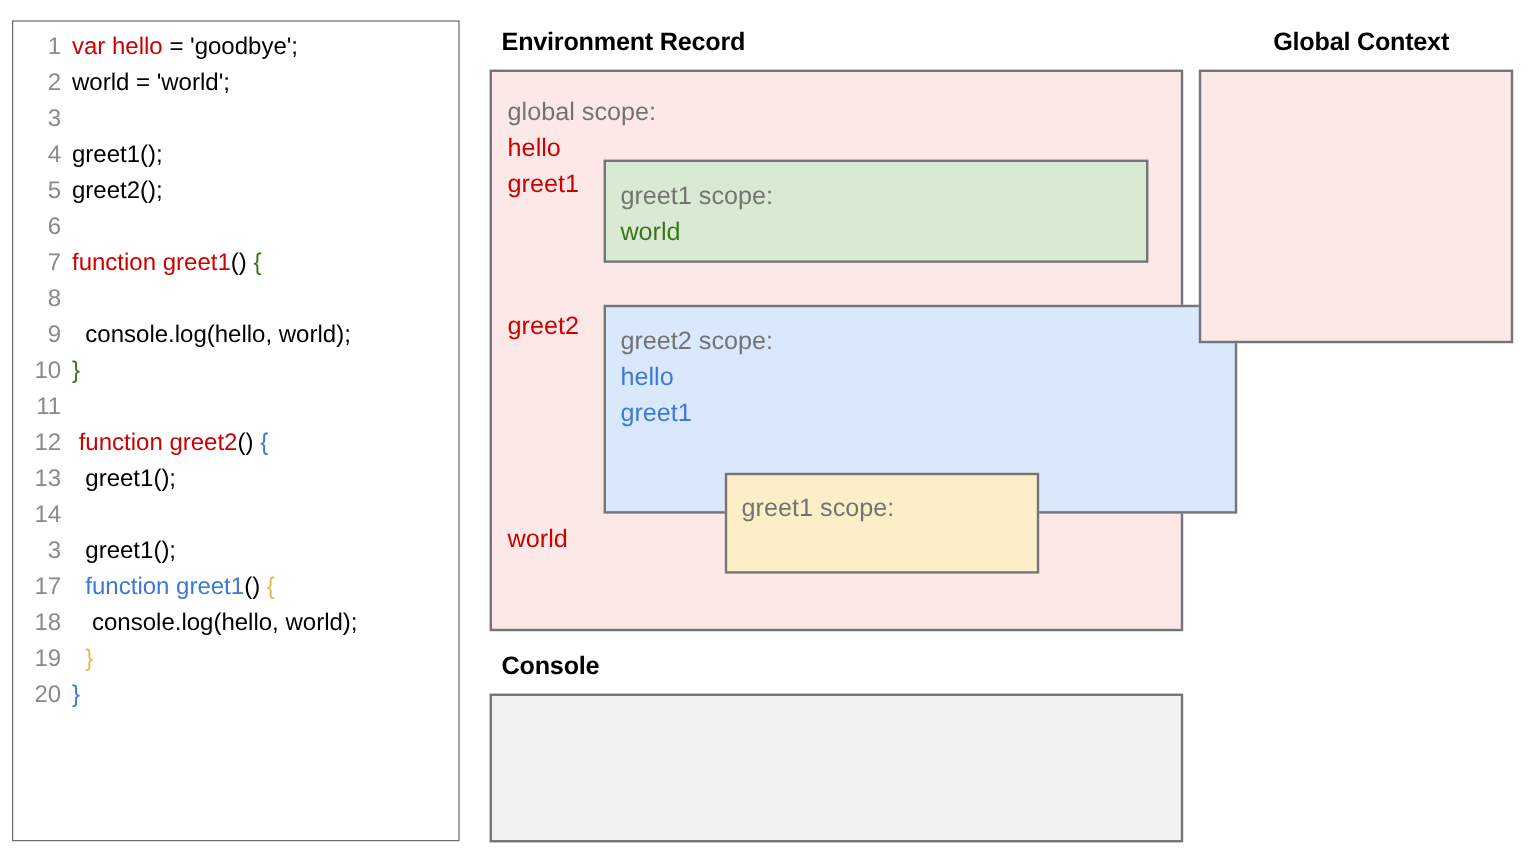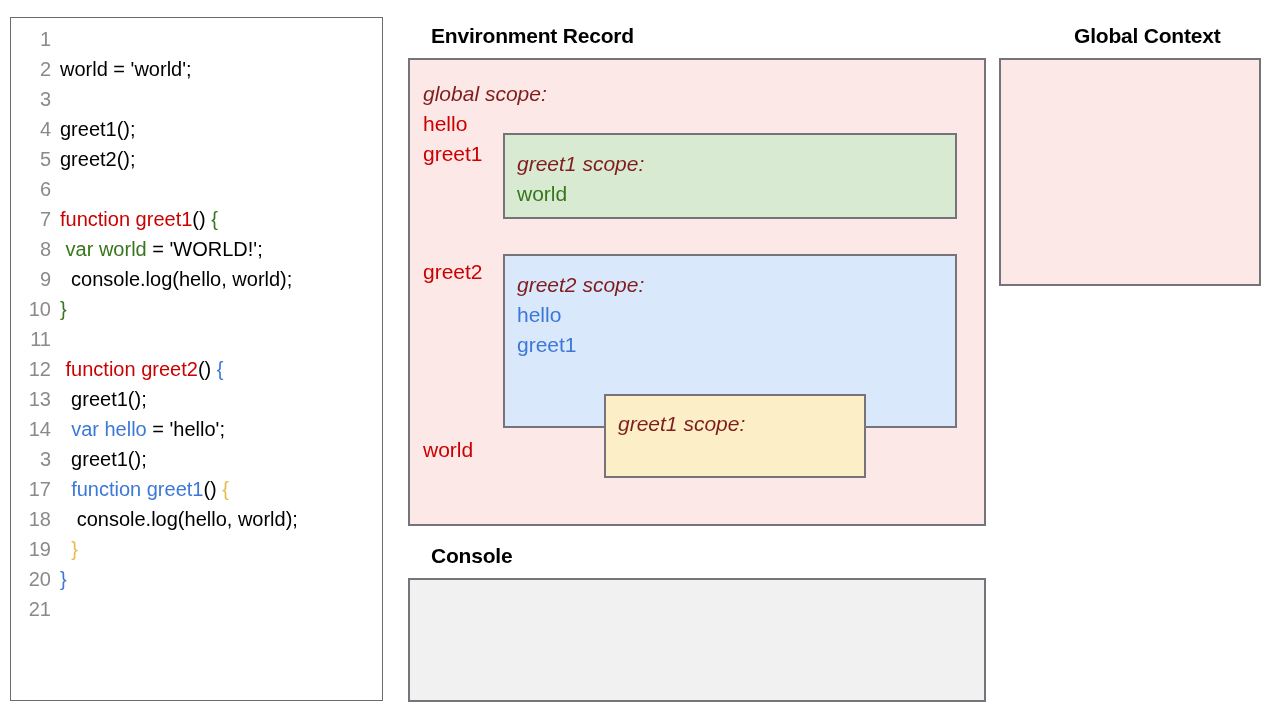--- a/index.html
+++ b/index.html
@@ -54,21 +54,20 @@
   .tok-gold  { color: #e8bb4e; }
   .tok-black { color: #000000; }
 
   
   .panel-heading {
     position: absolute;
     font-size: 21px;
     font-weight: bold;
     color: #000000;
     letter-spacing: -0.2px;
-    margin-left: 13px;
   }
   #heading-environment-record { left: 418px; top: 24px; }
   #heading-global-context     { left: 1061px; top: 24px; }
   #heading-console            { left: 418px; top: 544px; text-align: right; }
 
   
   #environment-record-box {
     position: absolute;
     left: 408px;
     top: 58px;
@@ -76,21 +75,21 @@
     height: 468px;
     background: #fce8e6;
     border: 2px solid #76747a;
     box-sizing: border-box;
   }
   .scope-label {
     font-size: 21px;
     line-height: 30px;
     white-space: pre;
   }
-  .scope-title { color: #7f1d1d; font-style: italic; }
+  .scope-title { color: #737373; }
   .var-red   { color: #cc0000; }
   .var-green { color: #38761d; }
   .var-blue  { color: #3c78d8; }
 
   #global-scope-title { position: absolute; left: 13px; top: 19px; }
   #global-var-hello   { position: absolute; left: 13px; top: 49px; }
   #global-var-greet1  { position: absolute; left: 13px; top: 79px; }
   #global-var-greet2  { position: absolute; left: 13px; top: 197px; }
   #global-var-world   { position: absolute; left: 13px; top: 375px; }
 
@@ -106,21 +105,21 @@
     box-sizing: border-box;
   }
   #greet1-scope-title { position: absolute; left: 12px; top: 14px; }
   #greet1-var-world   { position: absolute; left: 12px; top: 44px; }
 
   
   #greet2-scope-box {
     position: absolute;
     left: 93px;
     top: 194px;
-    width: 454px;
+    width: 528px;
     height: 174px;
     background: #d9e8fb;
     border: 2px solid #76747a;
     box-sizing: border-box;
   }
   #greet2-scope-title { position: absolute; left: 12px; top: 14px; }
   #greet2-var-hello   { position: absolute; left: 12px; top: 44px; }
   #greet2-var-greet1  { position: absolute; left: 12px; top: 74px; }
 
   
@@ -159,40 +158,39 @@
     background: #f1f1f1;
     border: 2px solid #76747a;
     box-sizing: border-box;
   }
 </style>
 </head>
 <body>
 
 <div id="code-panel">
   <div id="code-lines">
-      <div class="code-line"><span class="ln">1</span></div>
+      <div class="code-line"><span class="ln">1</span><span class="code-text"><span class="tok-red">var hello</span><span class="tok-black"> = 'goodbye';</span></span></div>
       <div class="code-line"><span class="ln">2</span><span class="code-text"><span class="tok-black">world = 'world';</span></span></div>
       <div class="code-line"><span class="ln">3</span><span class="code-text"><span class="tok-black"></span></span></div>
       <div class="code-line"><span class="ln">4</span><span class="code-text"><span class="tok-black">greet1();</span></span></div>
       <div class="code-line"><span class="ln">5</span><span class="code-text"><span class="tok-black">greet2();</span></span></div>
       <div class="code-line"><span class="ln">6</span><span class="code-text"><span class="tok-black"></span></span></div>
       <div class="code-line"><span class="ln">7</span><span class="code-text"><span class="tok-red">function greet1</span><span class="tok-black">() </span><span class="tok-green">{</span></span></div>
-      <div class="code-line"><span class="ln">8</span><span class="code-text"><span class="tok-black"> </span><span class="tok-green">var world</span><span class="tok-black"> = 'WORLD!';</span></span></div>
+      <div class="code-line"><span class="ln">8</span></div>
       <div class="code-line"><span class="ln">9</span><span class="code-text"><span class="tok-black">  console.log(hello, world);</span></span></div>
       <div class="code-line"><span class="ln">10</span><span class="code-text"><span class="tok-green">}</span></span></div>
       <div class="code-line"><span class="ln">11</span><span class="code-text"><span class="tok-black"></span></span></div>
       <div class="code-line"><span class="ln">12</span><span class="code-text"><span class="tok-black"> </span><span class="tok-red">function greet2</span><span class="tok-black">() </span><span class="tok-blue">{</span></span></div>
       <div class="code-line"><span class="ln">13</span><span class="code-text"><span class="tok-black">  greet1();</span></span></div>
-      <div class="code-line"><span class="ln">14</span><span class="code-text"><span class="tok-black">  </span><span class="tok-blue">var hello</span><span class="tok-black"> = 'hello';</span></span></div>
+      <div class="code-line"><span class="ln">14</span></div>
       <div class="code-line"><span class="ln">3</span><span class="code-text"><span class="tok-black">  greet1();</span></span></div>
       <div class="code-line"><span class="ln">17</span><span class="code-text"><span class="tok-black">  </span><span class="tok-blue">function greet1</span><span class="tok-black">() </span><span class="tok-gold">{</span></span></div>
       <div class="code-line"><span class="ln">18</span><span class="code-text"><span class="tok-black">   console.log(hello, world);</span></span></div>
       <div class="code-line"><span class="ln">19</span><span class="code-text"><span class="tok-black">  </span><span class="tok-gold">}</span></span></div>
       <div class="code-line"><span class="ln">20</span><span class="code-text"><span class="tok-blue">}</span></span></div>
-      <div class="code-line"><span class="ln">21</span><span class="code-text"><span class="tok-black"></span></span></div>
     </div>
 </div>
 
 <div class="panel-heading" id="heading-environment-record">Environment Record</div>
 
 <div id="environment-record-box">
 
   <div class="scope-label scope-title" id="global-scope-title">global scope:</div>
 
   <div class="scope-label var-red" id="global-var-hello">hello</div>

